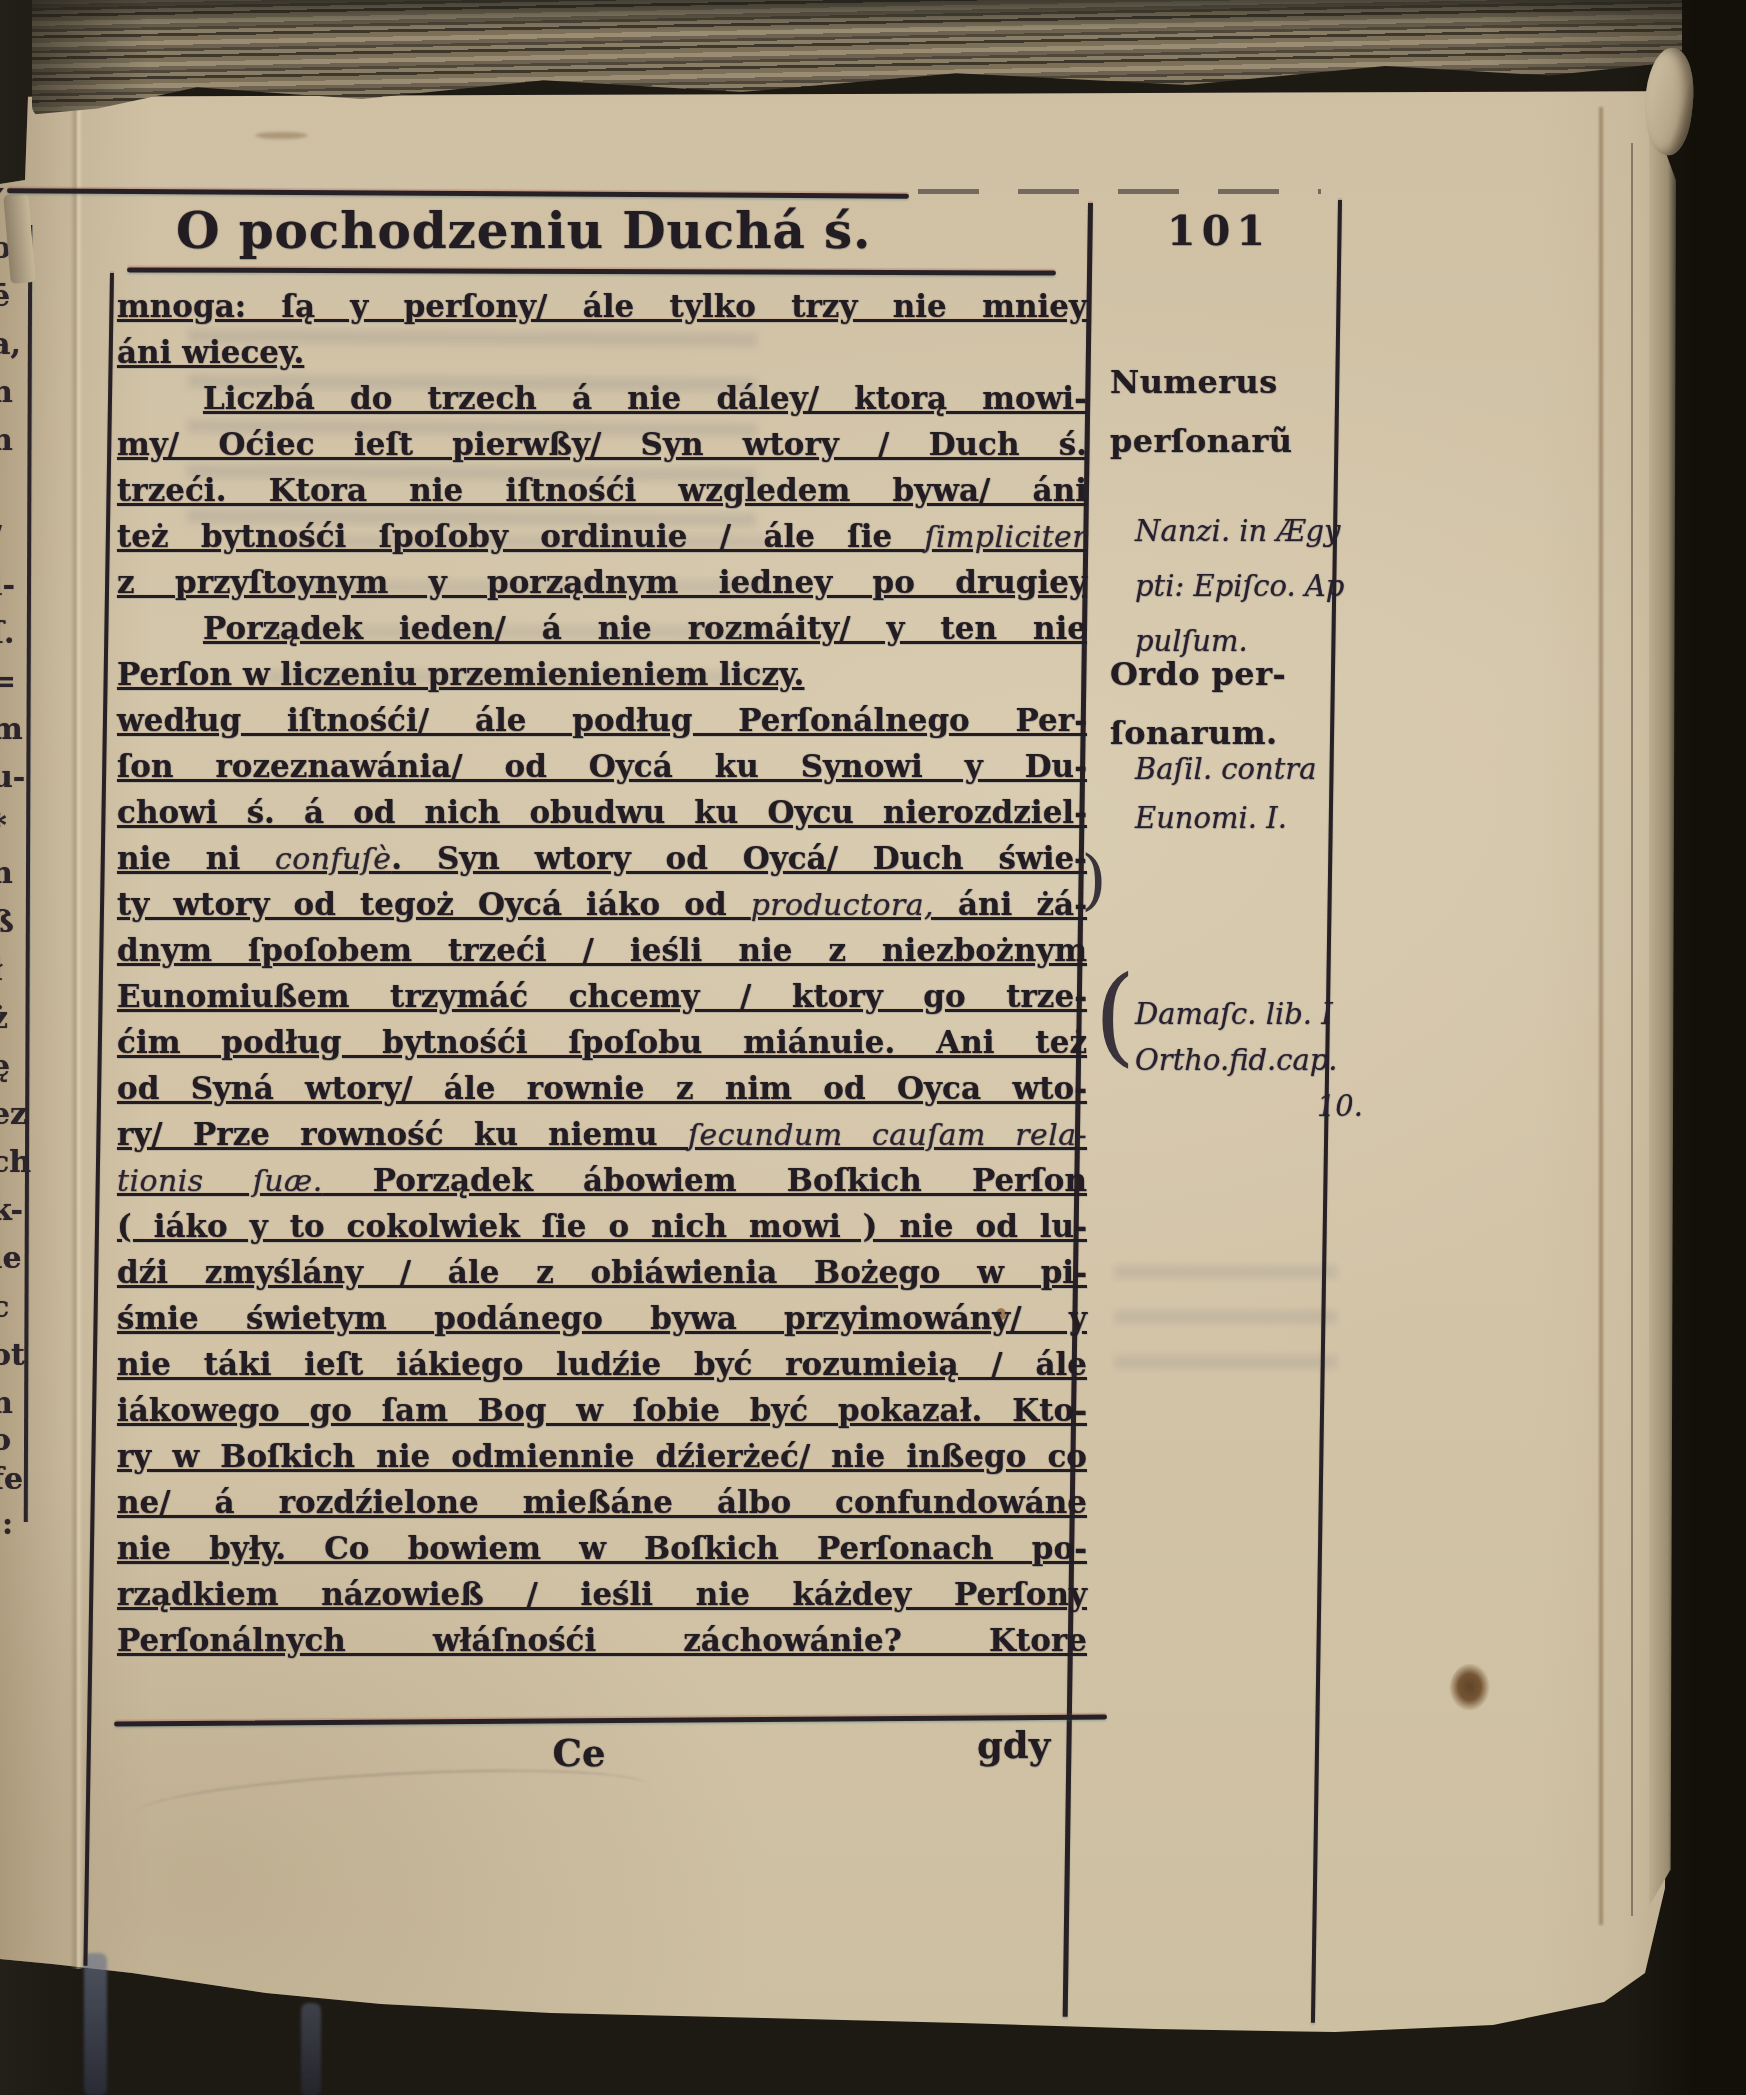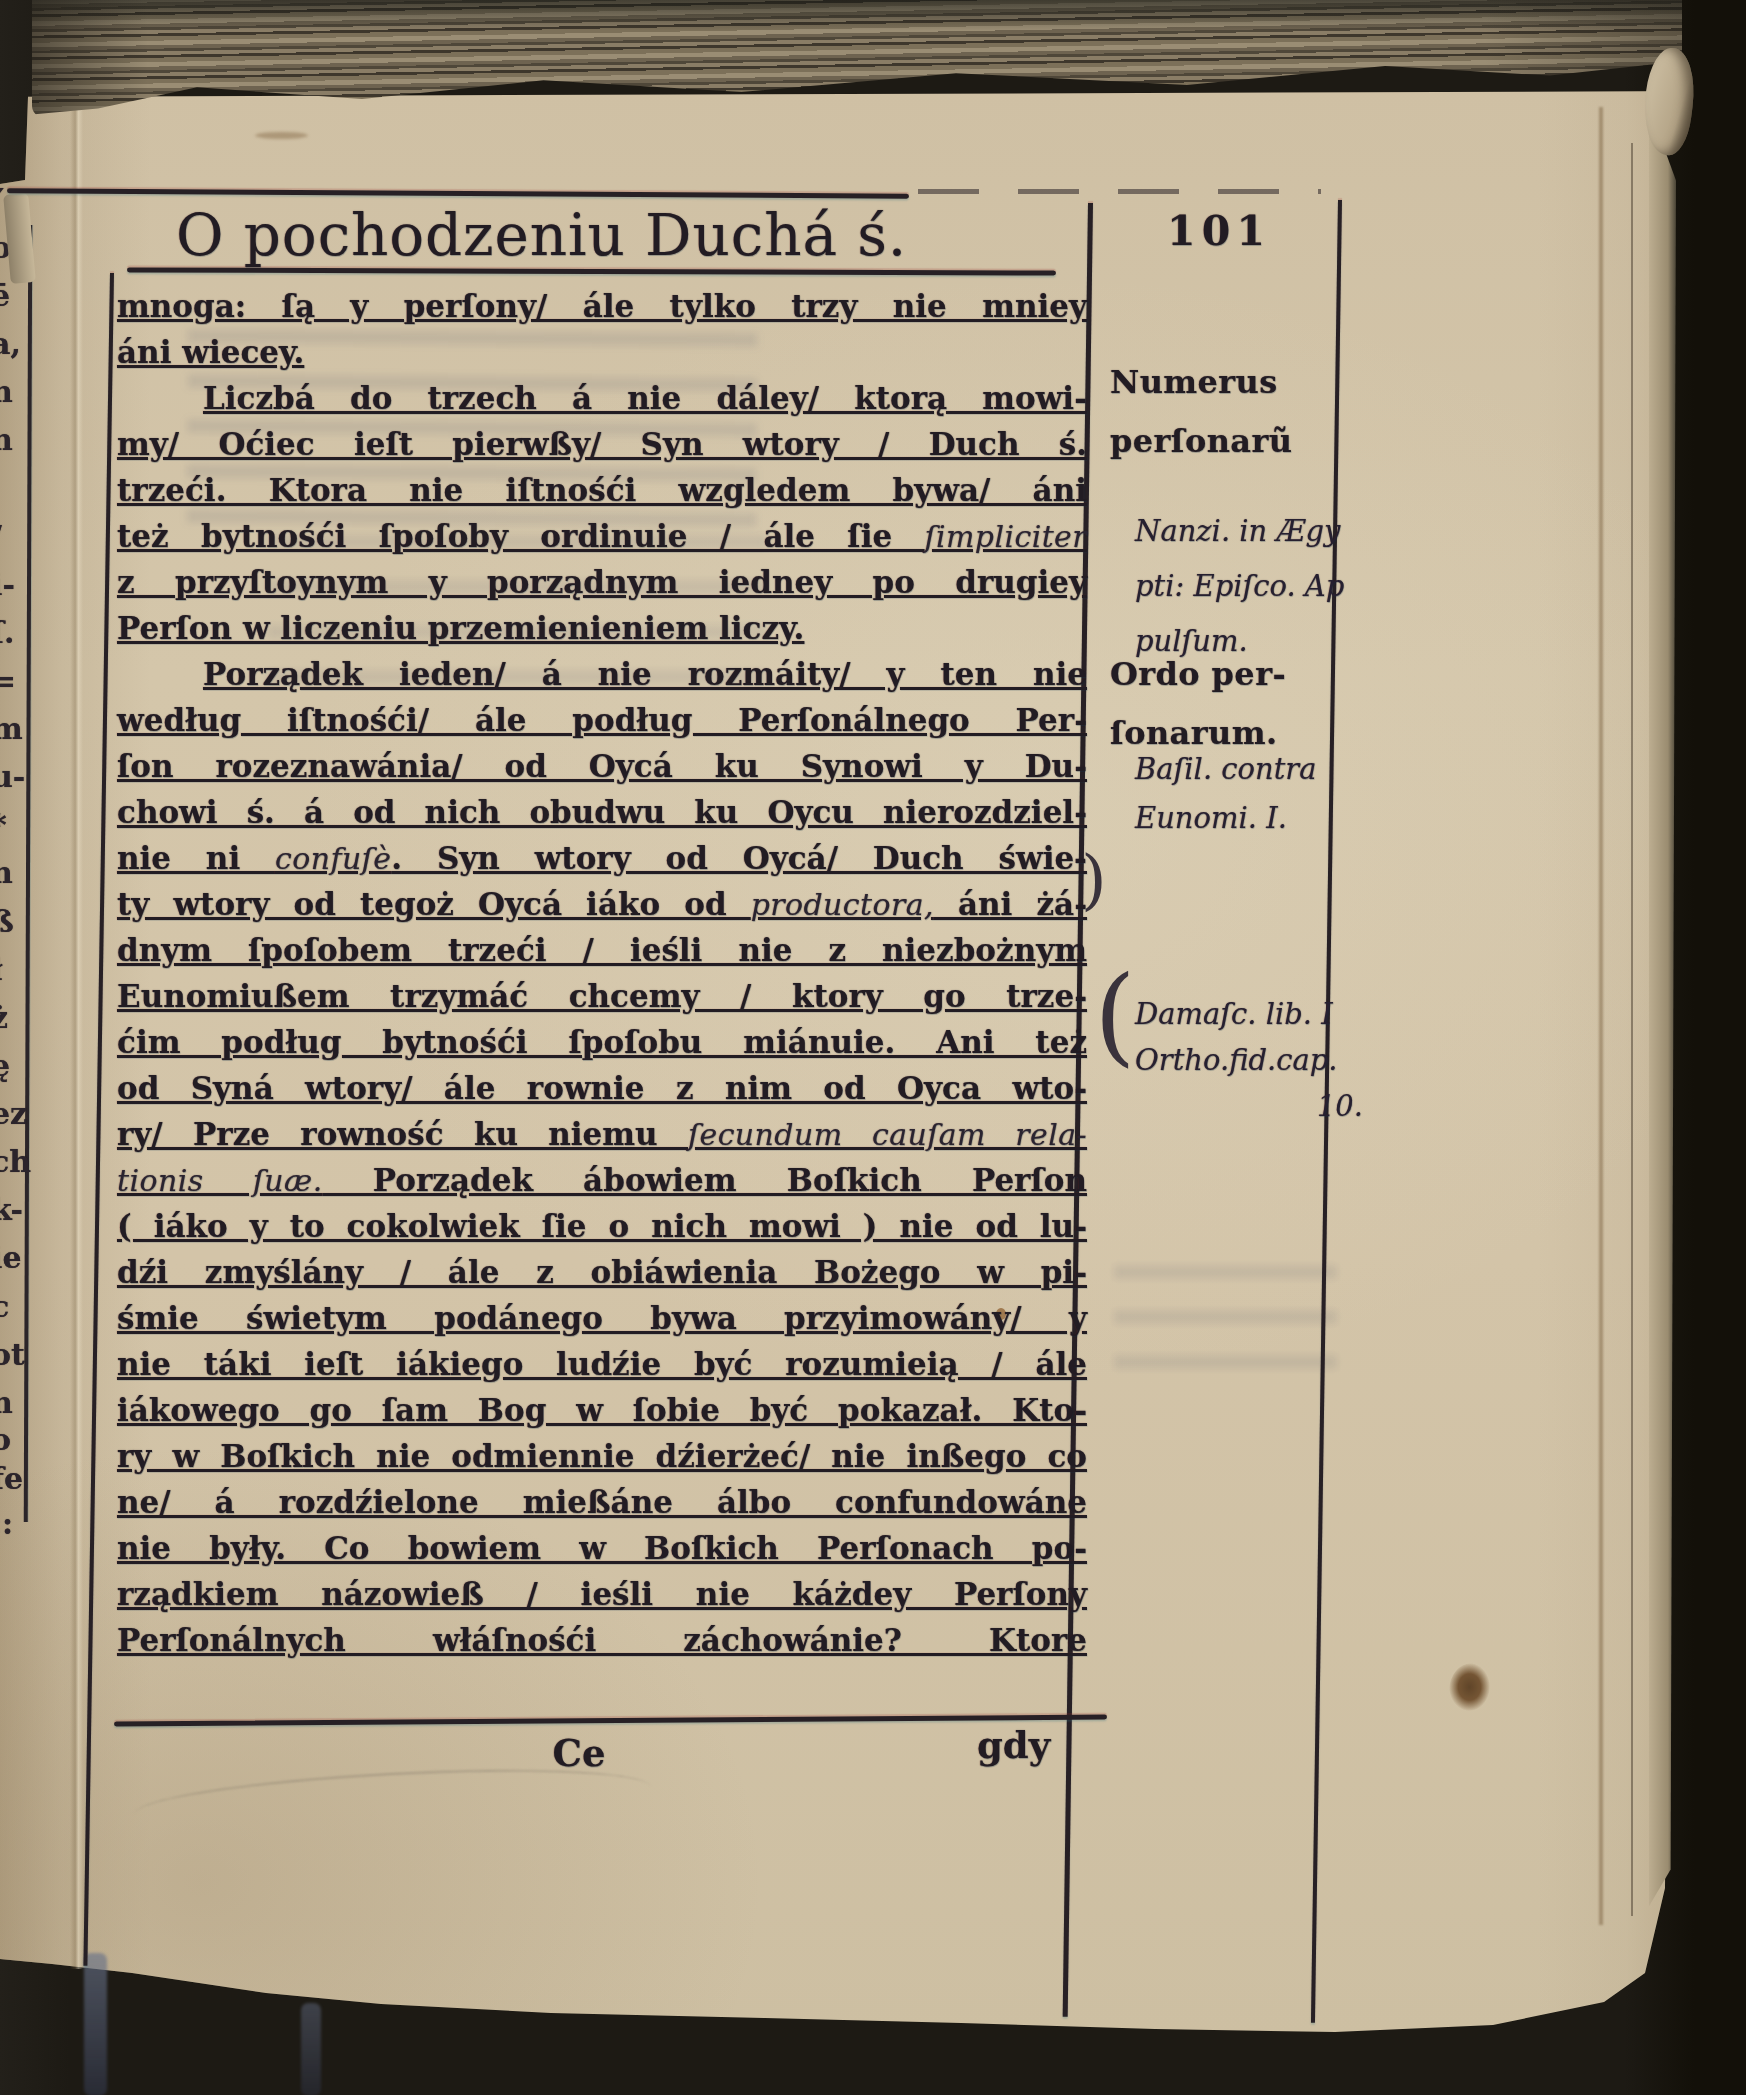--- a/index.html
+++ b/index.html
@@ -60,21 +60,21 @@
   .rule{position:absolute;background:#272025;z-index:5;
     box-shadow:0 -1.8px 0.9px rgba(150,45,45,.22),0 1.8px 1.8px rgba(55,115,130,.28);}
   #rule-top{left:7.1px;top:191px;width:902px;height:5.3px;transform:rotate(.35deg);border-radius:2.7px;}
   #rule-top-dashes{left:918px;top:189px;width:403px;height:4.5px;z-index:5;position:absolute;opacity:.55;
     background:repeating-linear-gradient(90deg,#2a2226 0 61px,transparent 61px 100px);}
   #rule-underheader{left:127px;top:269px;width:929px;height:5.3px;transform:rotate(.2deg);border-radius:2.7px;}
   #rule-left{left:110px;top:273px;width:3.6px;height:1693px;transform-origin:top;transform:rotate(.9deg);}
   #rule-col1{left:1088px;top:203px;width:4.5px;height:1814px;transform-origin:top;transform:rotate(.8deg);}
   #rule-col2{left:1338px;top:200px;width:3.6px;height:1823px;transform-origin:top;transform:rotate(.85deg);}
   #rule-bottom{left:114px;top:1718px;width:993px;height:5.3px;transform:rotate(-.4deg);border-radius:2.7px;}
-  #running-title{position:absolute;left:176px;top:201px;z-index:6;font-size:58px;font-weight:400;letter-spacing:0.9px;}
+  #running-title{position:absolute;left:176px;top:201px;z-index:6;font-size:50px;font-weight:700;letter-spacing:0.9px;}
   #page-number{position:absolute;left:1167px;top:207px;z-index:6;font-size:41px;font-weight:700;letter-spacing:6.2px;}
   #textcol{position:absolute;left:117px;top:283px;width:970px;z-index:6;}
   .tline{height:46px;line-height:46px;font-size:31px;font-weight:700;
     text-align:justify;text-align-last:justify;white-space:nowrap;text-decoration:underline;}
   .tline.end{text-align-last:left;}
   .tline.ind{text-indent:86px;}
   .lat{font-weight:400;font-style:italic;font-size:30px;letter-spacing:0.4px;color:#2a2430;}
   #margincol{position:absolute;left:0;top:0;z-index:6;}
   .mnote{position:absolute;left:1110px;width:228px;}
   .mnote.roman{font-size:32px;font-weight:700;letter-spacing:0.4px;}
@@ -154,22 +154,22 @@
   <div id="running-title" class="ink">O pochodzeniu Duchá ś.</div>
   <div id="page-number" class="ink">101</div>
   <div id="textcol" class="ink">
       <div class="tline"><span>mnoga: ſą y perſony/ ále tylko trzy nie mniey</span></div>
       <div class="tline end"><span>áni wiecey.</span></div>
       <div class="tline ind"><span>Liczbá do trzech á nie dáley/ ktorą mowi-</span></div>
       <div class="tline"><span>my/ Oćiec ieſt pierwßy/ Syn wtory / Duch ś.</span></div>
       <div class="tline"><span>trzeći. Ktora nie iſtnośći wzgledem bywa/ áni</span></div>
       <div class="tline"><span>też bytnośći ſpoſoby ordinuie / ále ſie </span><span class="lat">ſimpliciter</span></div>
       <div class="tline"><span>z przyſtoynym y porządnym iedney po drugiey</span></div>
+      <div class="tline ind"><span>Porządek ieden/ á nie rozmáity/ y ten nie</span></div>
       <div class="tline end"><span>Perſon w liczeniu przemienieniem liczy.</span></div>
-      <div class="tline ind"><span>Porządek ieden/ á nie rozmáity/ y ten nie</span></div>
       <div class="tline"><span>według iſtnośći/ ále podług Perſonálnego Per-</span></div>
       <div class="tline"><span>ſon rozeznawánia/ od Oycá ku Synowi y Du-</span></div>
       <div class="tline"><span>chowi ś. á od nich obudwu ku Oycu nierozdziel-</span></div>
       <div class="tline"><span>nie ni </span><span class="lat">confuſè</span><span>. Syn wtory od Oycá/ Duch świe-</span></div>
       <div class="tline"><span>ty wtory od tegoż Oycá iáko od </span><span class="lat">productora,</span><span> áni żá-</span></div>
       <div class="tline"><span>dnym ſpoſobem trzeći / ieśli nie z niezbożnym</span></div>
       <div class="tline"><span>Eunomiußem trzymáć chcemy / ktory go trze-</span></div>
       <div class="tline"><span>ćim podług bytnośći ſpoſobu miánuie. Ani też</span></div>
       <div class="tline"><span>od Syná wtory/ ále rownie z nim od Oyca wto-</span></div>
       <div class="tline"><span>ry/ Prze rowność ku niemu </span><span class="lat">ſecundum cauſam rela-</span></div>

